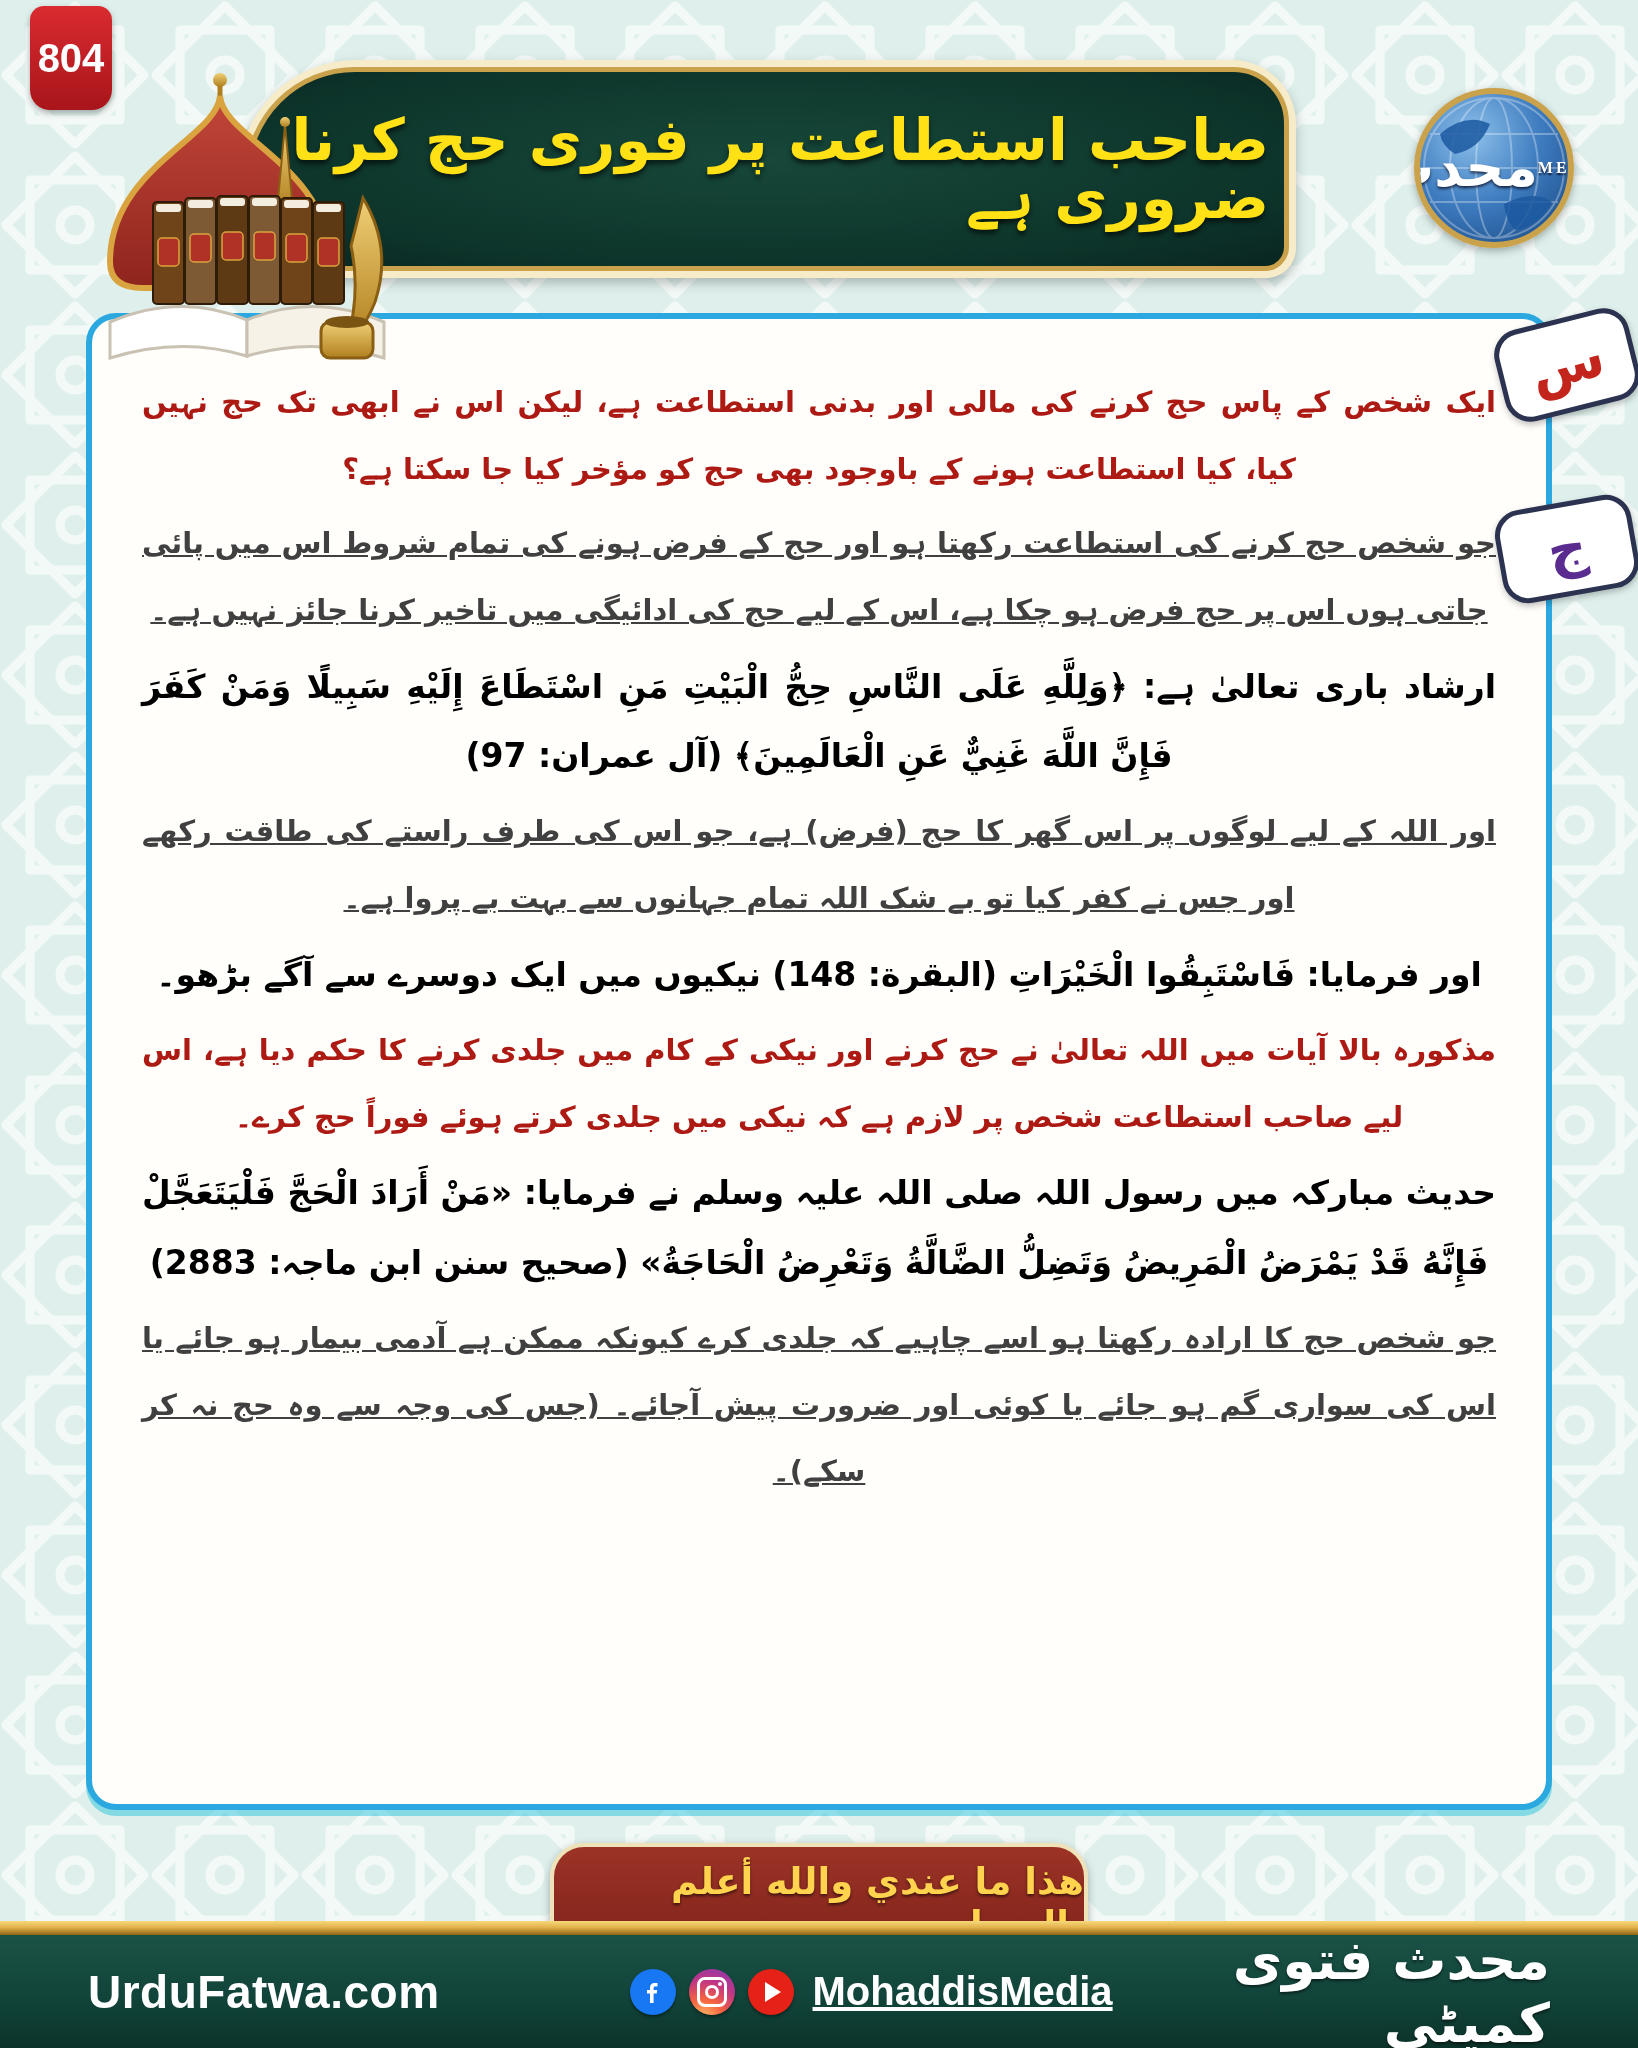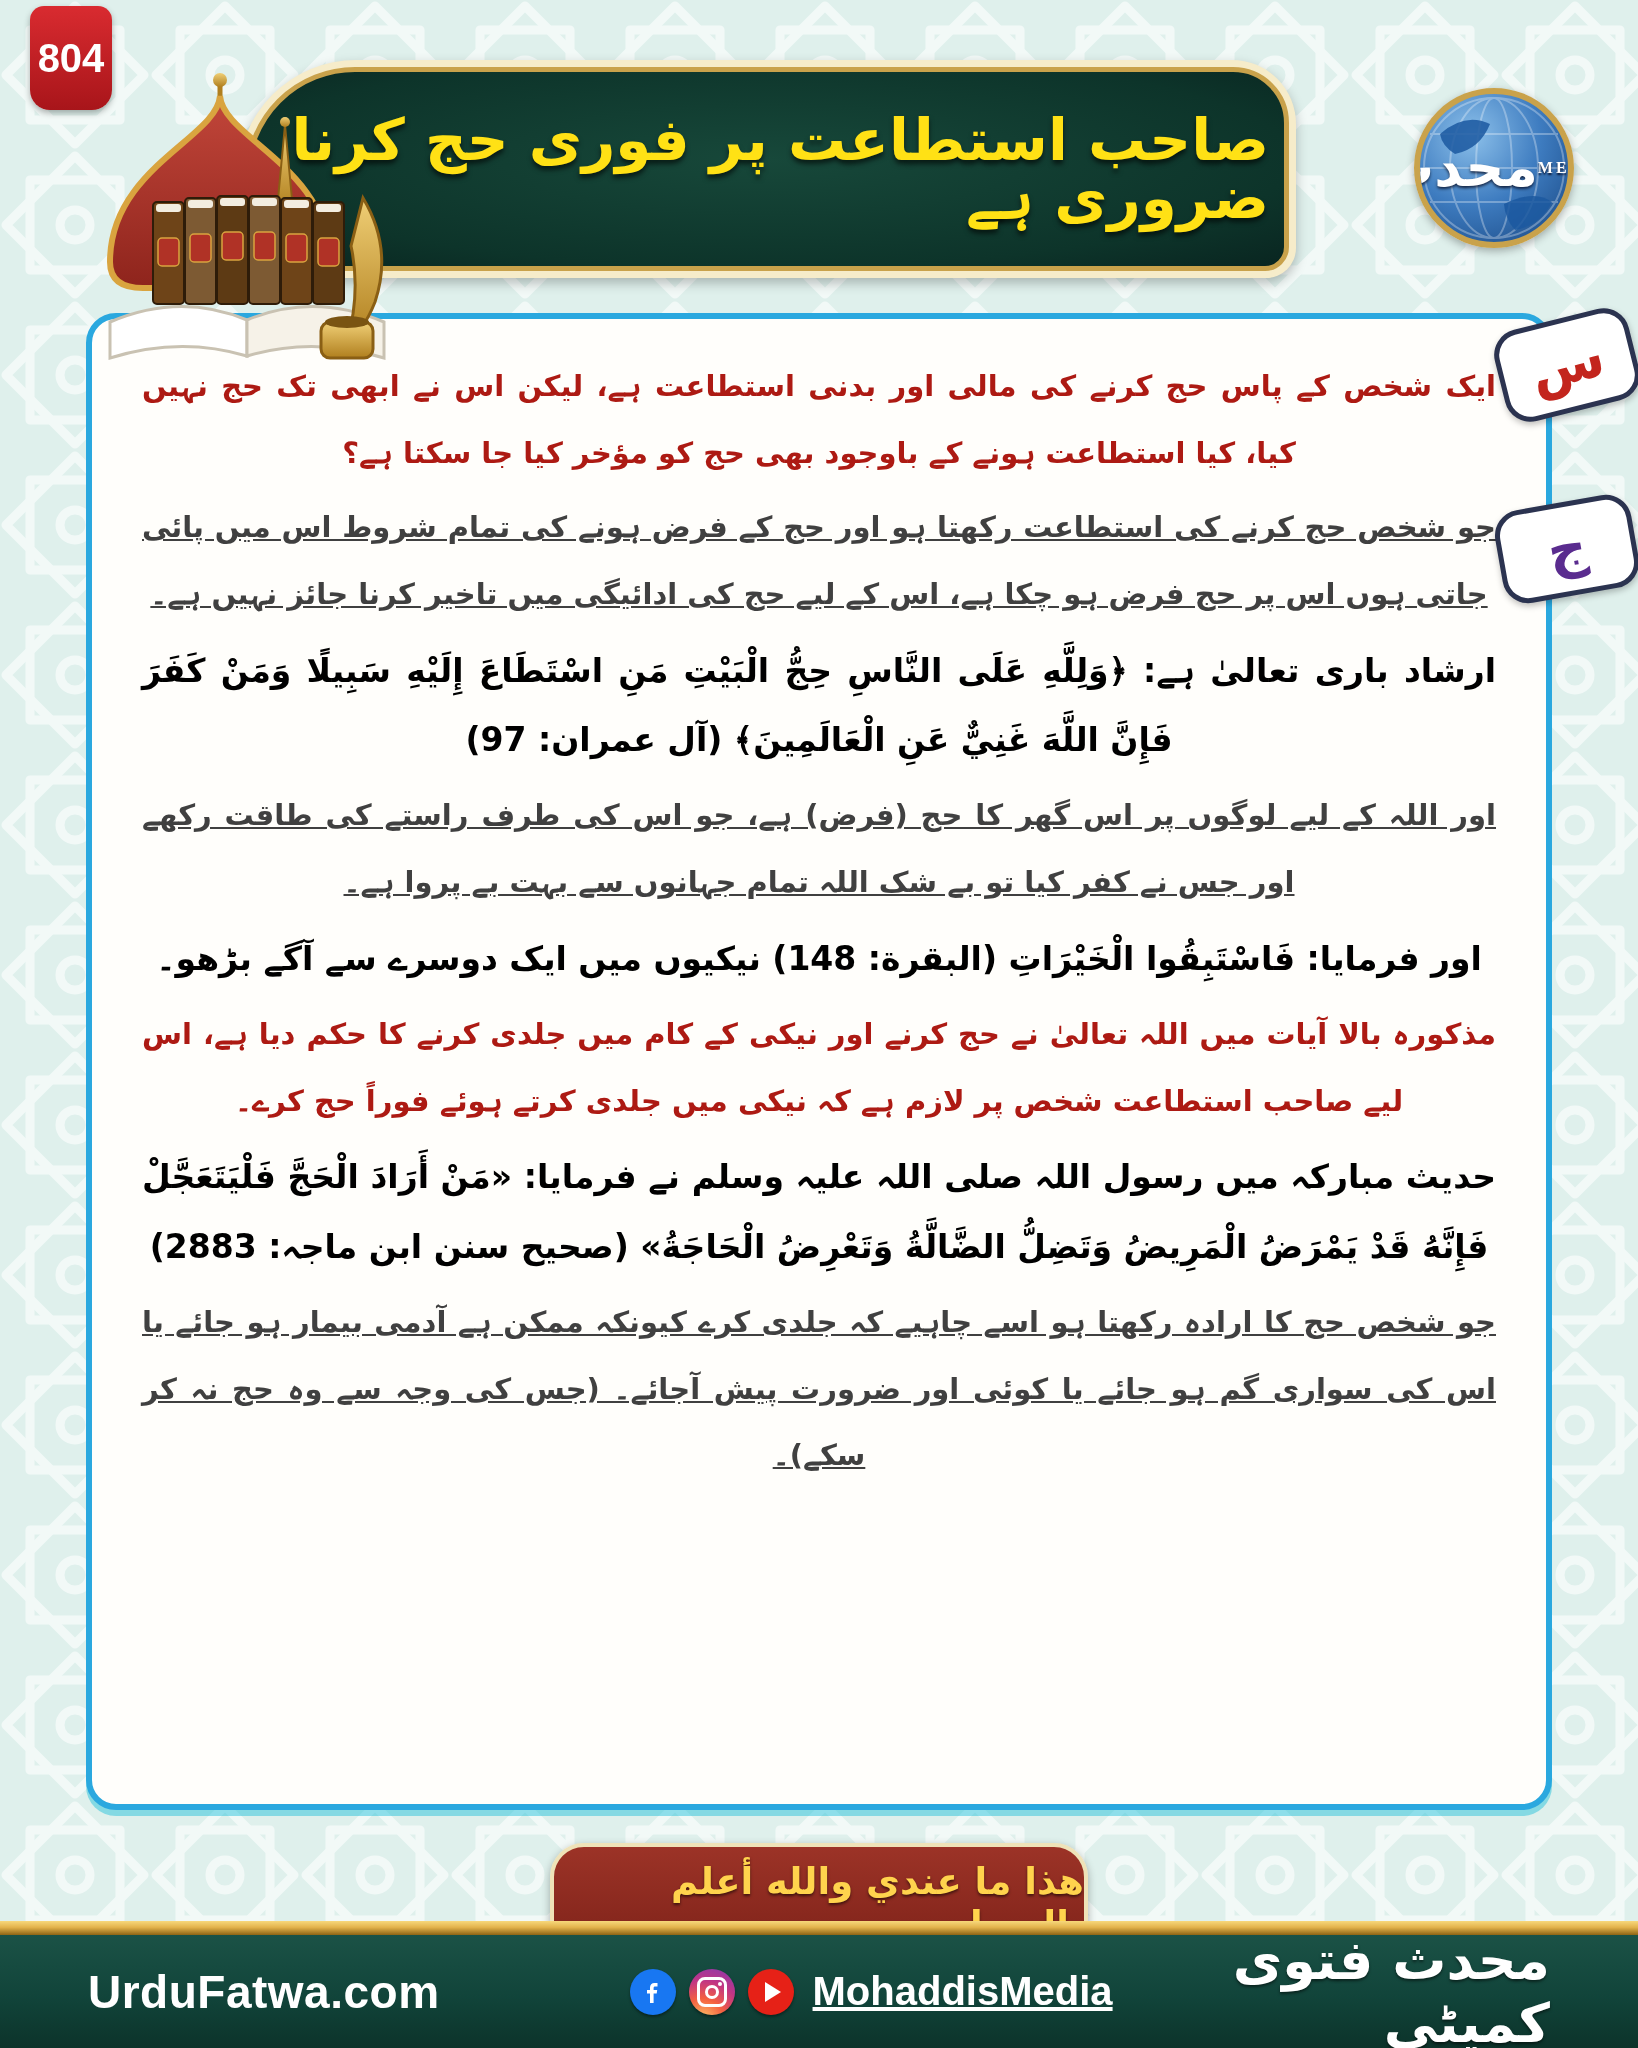--- a/index.html
+++ b/index.html
@@ -33,21 +33,21 @@
   .logo-ar{position:relative;color:#fff;font-weight:bold;font-size:54px;line-height:1;
     text-shadow:0 2px 3px rgba(0,0,20,.7);}
   .logo-sub{position:relative;color:#fff;font:bold 16px "Liberation Serif",serif;
     letter-spacing:3px;text-shadow:0 2px 2px rgba(0,0,20,.8);}
 
   .deco{position:absolute;left:95px;top:70px;z-index:4;}
 
   
   .content-box{position:absolute;left:86px;top:313px;width:1466px;height:1497px;z-index:1;
     background:#fffefb;border:6px solid #2aa8df;border-radius:30px;box-sizing:border-box;
-    padding:34px 50px 16px;overflow:hidden;box-shadow:0 6px 0 rgba(23,188,217,.45);}
+    padding:50px 50px 16px;overflow:hidden;box-shadow:0 6px 0 rgba(23,188,217,.45);}
   .para{margin:0 0 8px;direction:rtl;text-align:justify;text-align-last:center;
     font-weight:bold;font-size:29px;line-height:2.3;}
   .para.red{color:#ad1a13;}
   .para.black{color:#404040;text-decoration:underline;}
   .para.arabic{color:#000;font-size:33px;line-height:2.1;}
 
   
   .qa-badge{position:absolute;width:128px;height:84px;z-index:5;background:#fff;
     border:5px solid #2b3350;border-radius:26px;display:flex;align-items:center;justify-content:center;
     box-shadow:0 3px 6px rgba(0,0,0,.25);}

